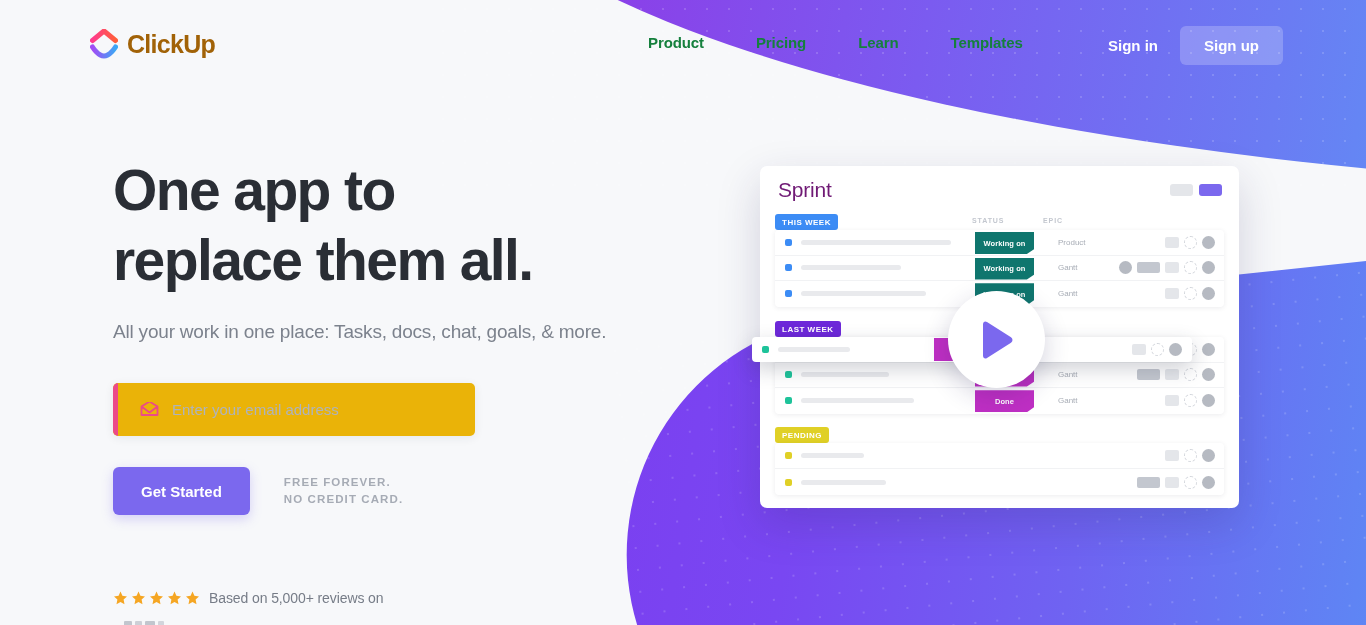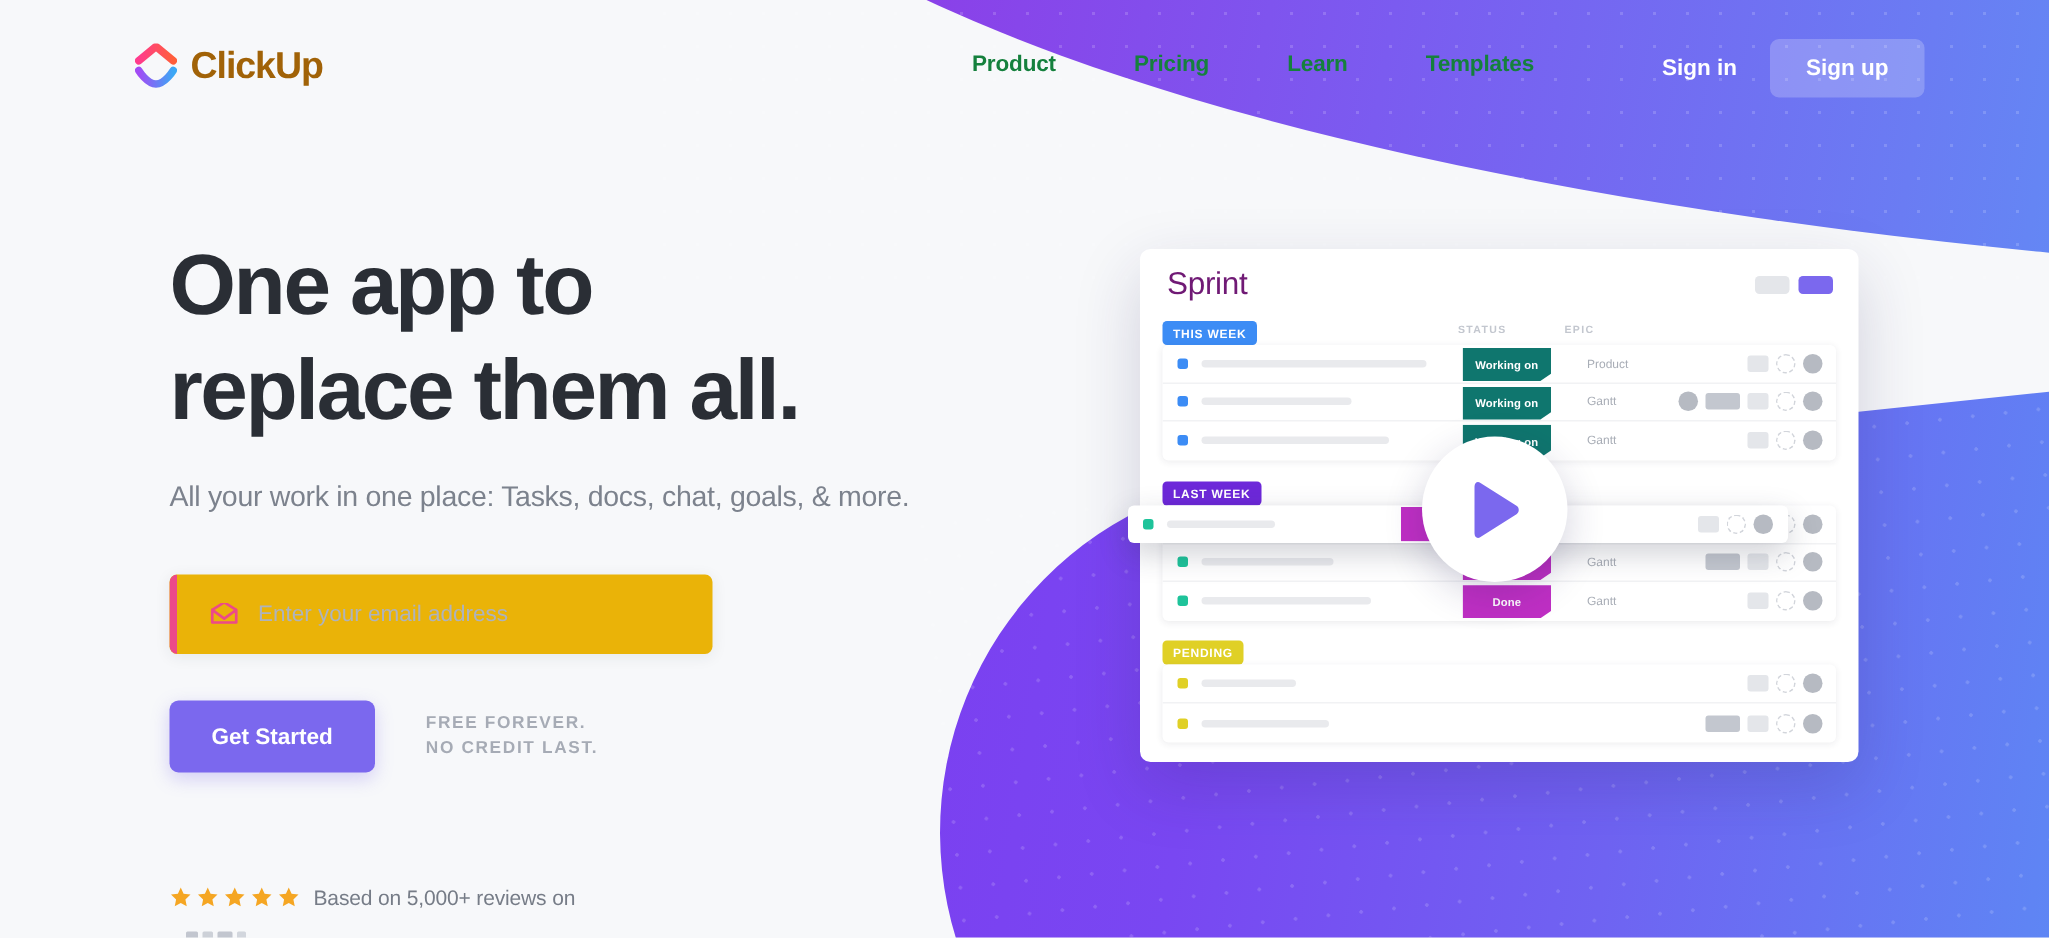--- a/index.html
+++ b/index.html
@@ -496,21 +496,21 @@
         </svg>
       </span>
       <input class="email-input" type="email" placeholder="Enter your email address" style="">
     </div>
   </div>
 
   <div id="cta-row">
     <button class="get-started">Get Started</button>
     <div class="cta-note">
       <div>FREE FOREVER.</div>
-      <div>NO CREDIT LAST.</div>
+      <div>NO CREDIT CARD.</div>
     </div>
   </div>
 
 </section>
 
 <div id="reviews">
   <div class="stars" id="stars-holder">
       <svg width="15" height="14" viewBox="0 0 15 14">
         <path d="M7.5 0.6 L9.4 4.8 L14 5.4 L10.6 8.6 L11.5 13.2 L7.5 11 L3.5 13.2 L4.4 8.6 L1 5.4 L5.6 4.8 Z" fill="#f5a623"></path>
       </svg>

